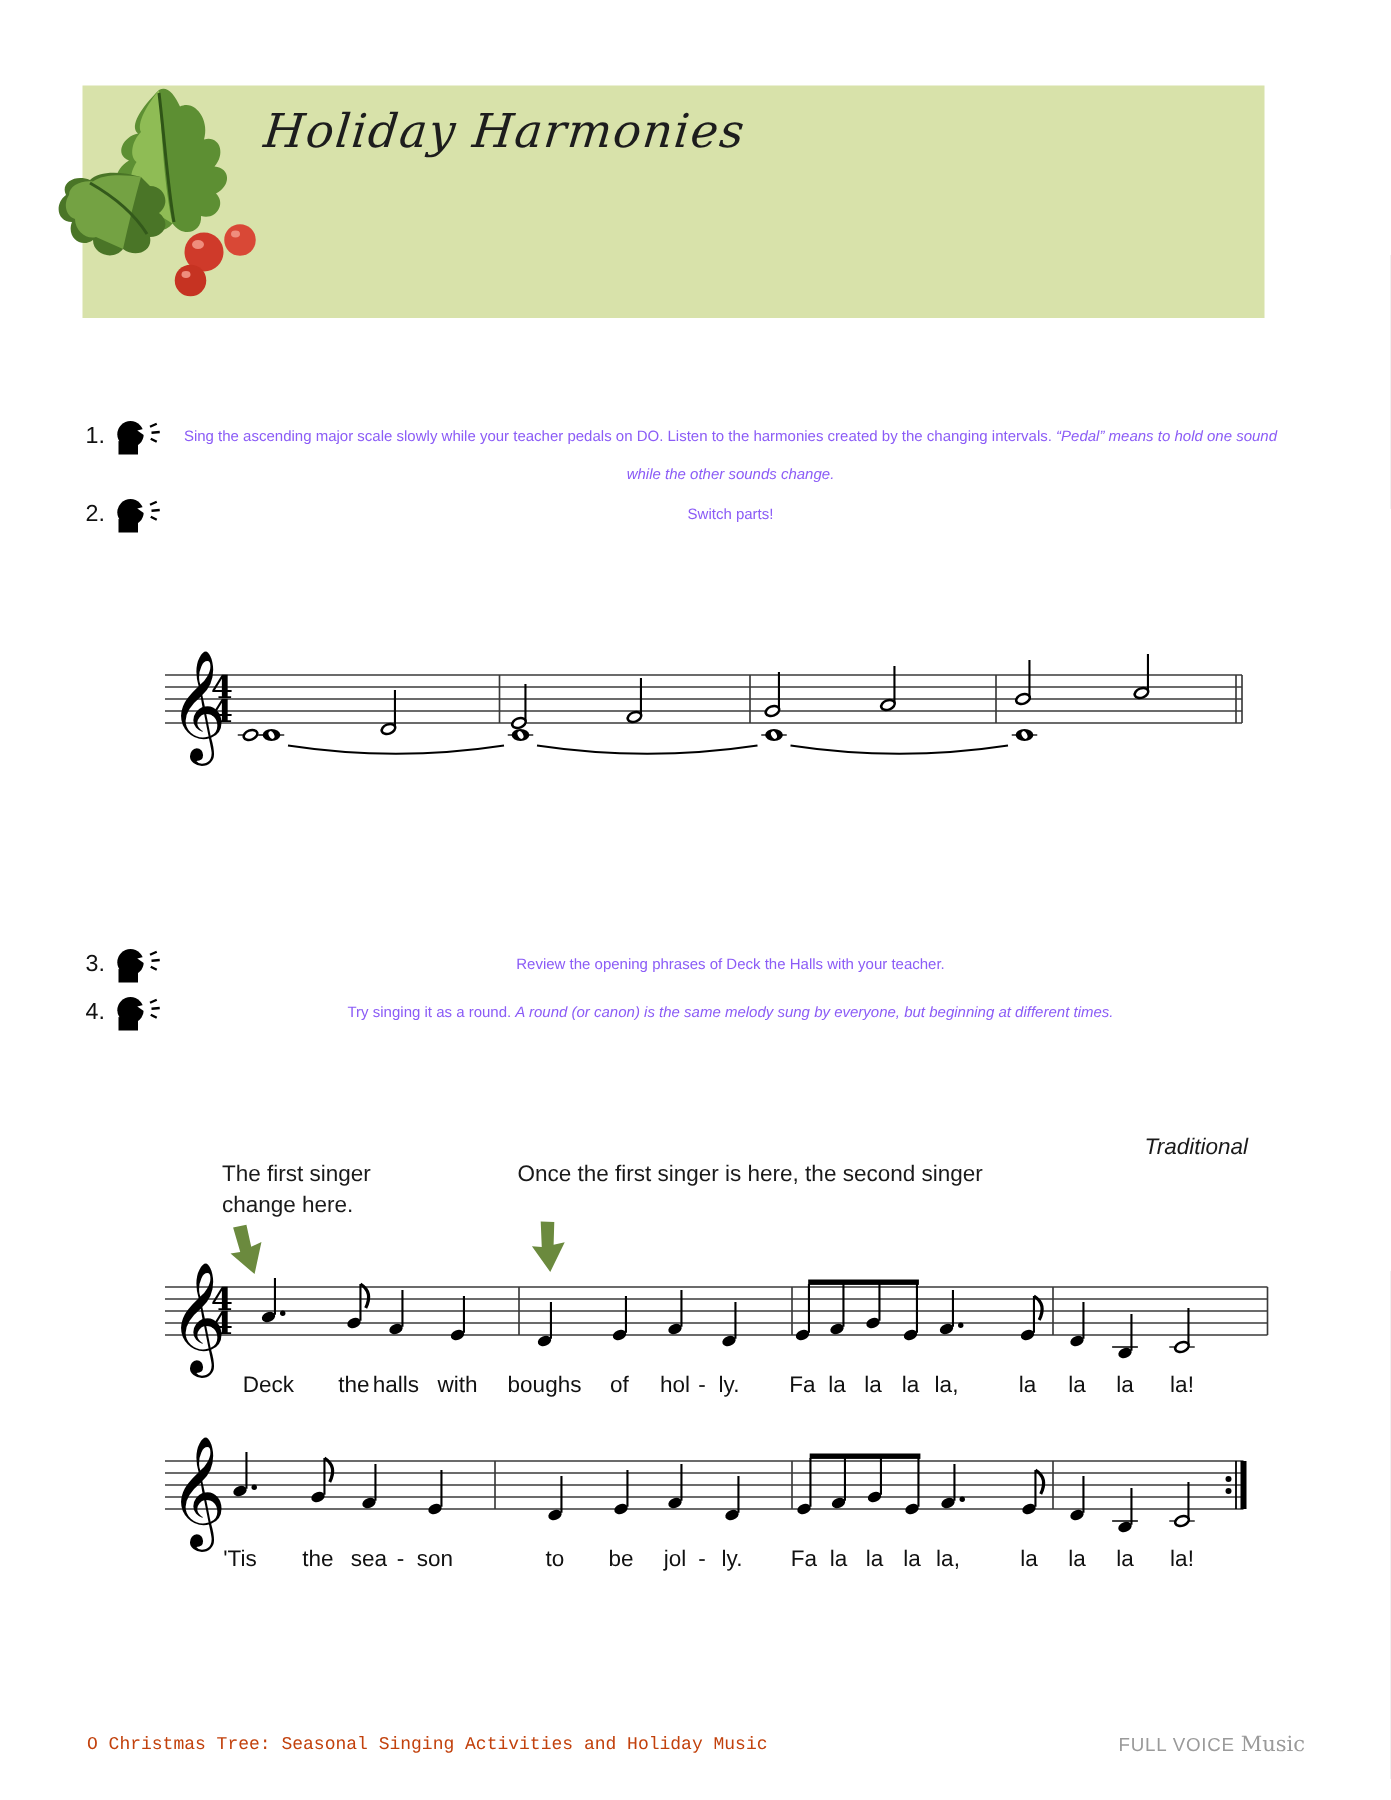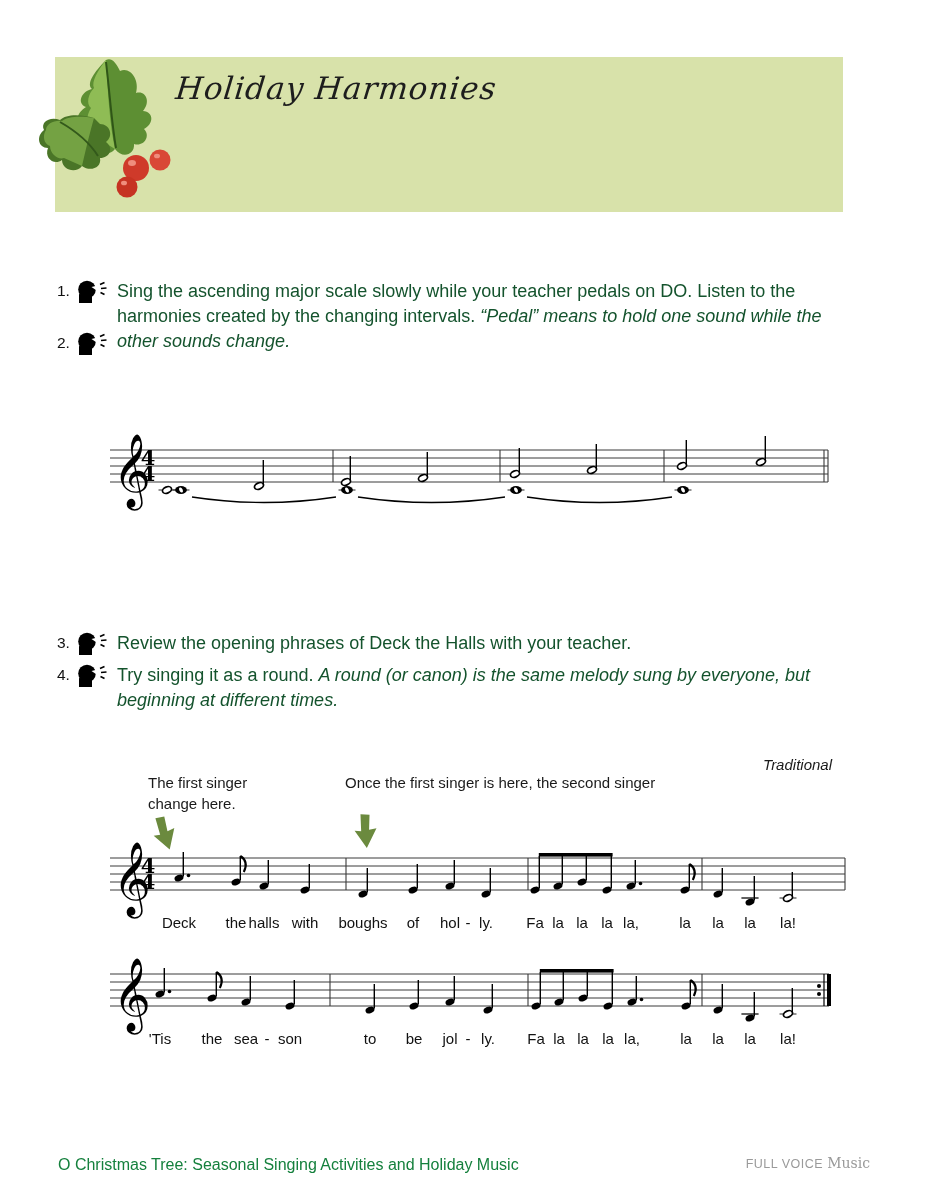--- a/index.html
+++ b/index.html
@@ -8,27 +8,27 @@
   
   #banner{position:absolute;left:55px;top:57px;width:788px;height:155px;background:#d8e2aa;}
   #holly{position:absolute;left:36px;top:56px;}
   #title{position:absolute;left:176px;top:70px;font-family:"DejaVu Serif",serif;
          font-style:italic;font-size:31px;color:#1d1d1d;letter-spacing:1px;transform:skewX(-6deg);}
   #intro{position:absolute;left:176px;top:117px;width:650px;font-size:16px;line-height:23px;color:#1c1c1c;}
   
   .ex{position:absolute;left:57px;width:800px;display:flex;align-items:flex-start;}
   .ex .num{width:18px;font-size:15.5px;color:#111;padding-top:3px;flex:none;}
   .ex .head-ico{flex:none;margin:0 9px 0 2px;}
-  .ex .txt{font-size:18px;line-height:25px;color:#14532d;width:748px;}
+  .ex .txt{font-size:10px;line-height:25px;color:#8b5cf6;width:748px;text-align:center;}
   .ital{font-style:italic;}
   
   .annot{position:absolute;font-size:15px;line-height:21px;color:#1a1a1a;}
   #credit{position:absolute;right:95px;top:756px;font-size:15px;font-style:italic;color:#1a1a1a;margin-left:32px;}
   
-  #footer-left{position:absolute;left:58px;top:1156px;font-size:16px;color:#15803d;}
+  #footer-left{position:absolute;left:58px;top:1156px;font-size:12px;color:#c2410c;font-family:Liberation Mono, monospace;}
   #footer-page{position:absolute;left:0;top:1154px;width:927px;text-align:center;font-size:15px;color:#7f7f7f;}
   #footer-brand{position:absolute;right:57px;top:1155px;font-size:12.5px;letter-spacing:.5px;color:#9a9a9a;}
   #footer-brand .script{font-family:"DejaVu Serif",serif;font-size:14px;letter-spacing:0;}
   #score{position:absolute;left:0;top:0;}
 </style>
 </head>
 <body>
 
 <div id="page">
 
@@ -68,20 +68,21 @@
   </div>
 
   <div class="ex" style="top:331px">
     <span class="num">2.</span>
     <svg class="head-ico" width="31" height="26" viewBox="0 0 31 26">
       <circle cx="10" cy="10.5" r="8.8" fill="#000"></circle>
       <path d="M2,15 L2,24 L15,24 L15,17 Z" fill="#000"></path>
       <polygon points="14.5,8 22.5,6 22.5,13.5" fill="#fff"></polygon>
       <path d="M23,5.5 L27.5,3.5 M24,9.5 L29.5,9 M23.5,13.5 L27.5,15.5" stroke="#000" stroke-width="1.6" fill="none"></path>
     </svg>
+    <span class="txt"><span>Switch parts!</span><span class="ital"></span></span>
   </div>
 
   <div class="ex" style="top:631px">
     <span class="num">3.</span>
     <svg class="head-ico" width="31" height="26" viewBox="0 0 31 26">
       <circle cx="10" cy="10.5" r="8.8" fill="#000"></circle>
       <path d="M2,15 L2,24 L15,24 L15,17 Z" fill="#000"></path>
       <polygon points="14.5,8 22.5,6 22.5,13.5" fill="#fff"></polygon>
       <path d="M23,5.5 L27.5,3.5 M24,9.5 L29.5,9 M23.5,13.5 L27.5,15.5" stroke="#000" stroke-width="1.6" fill="none"></path>
     </svg>

